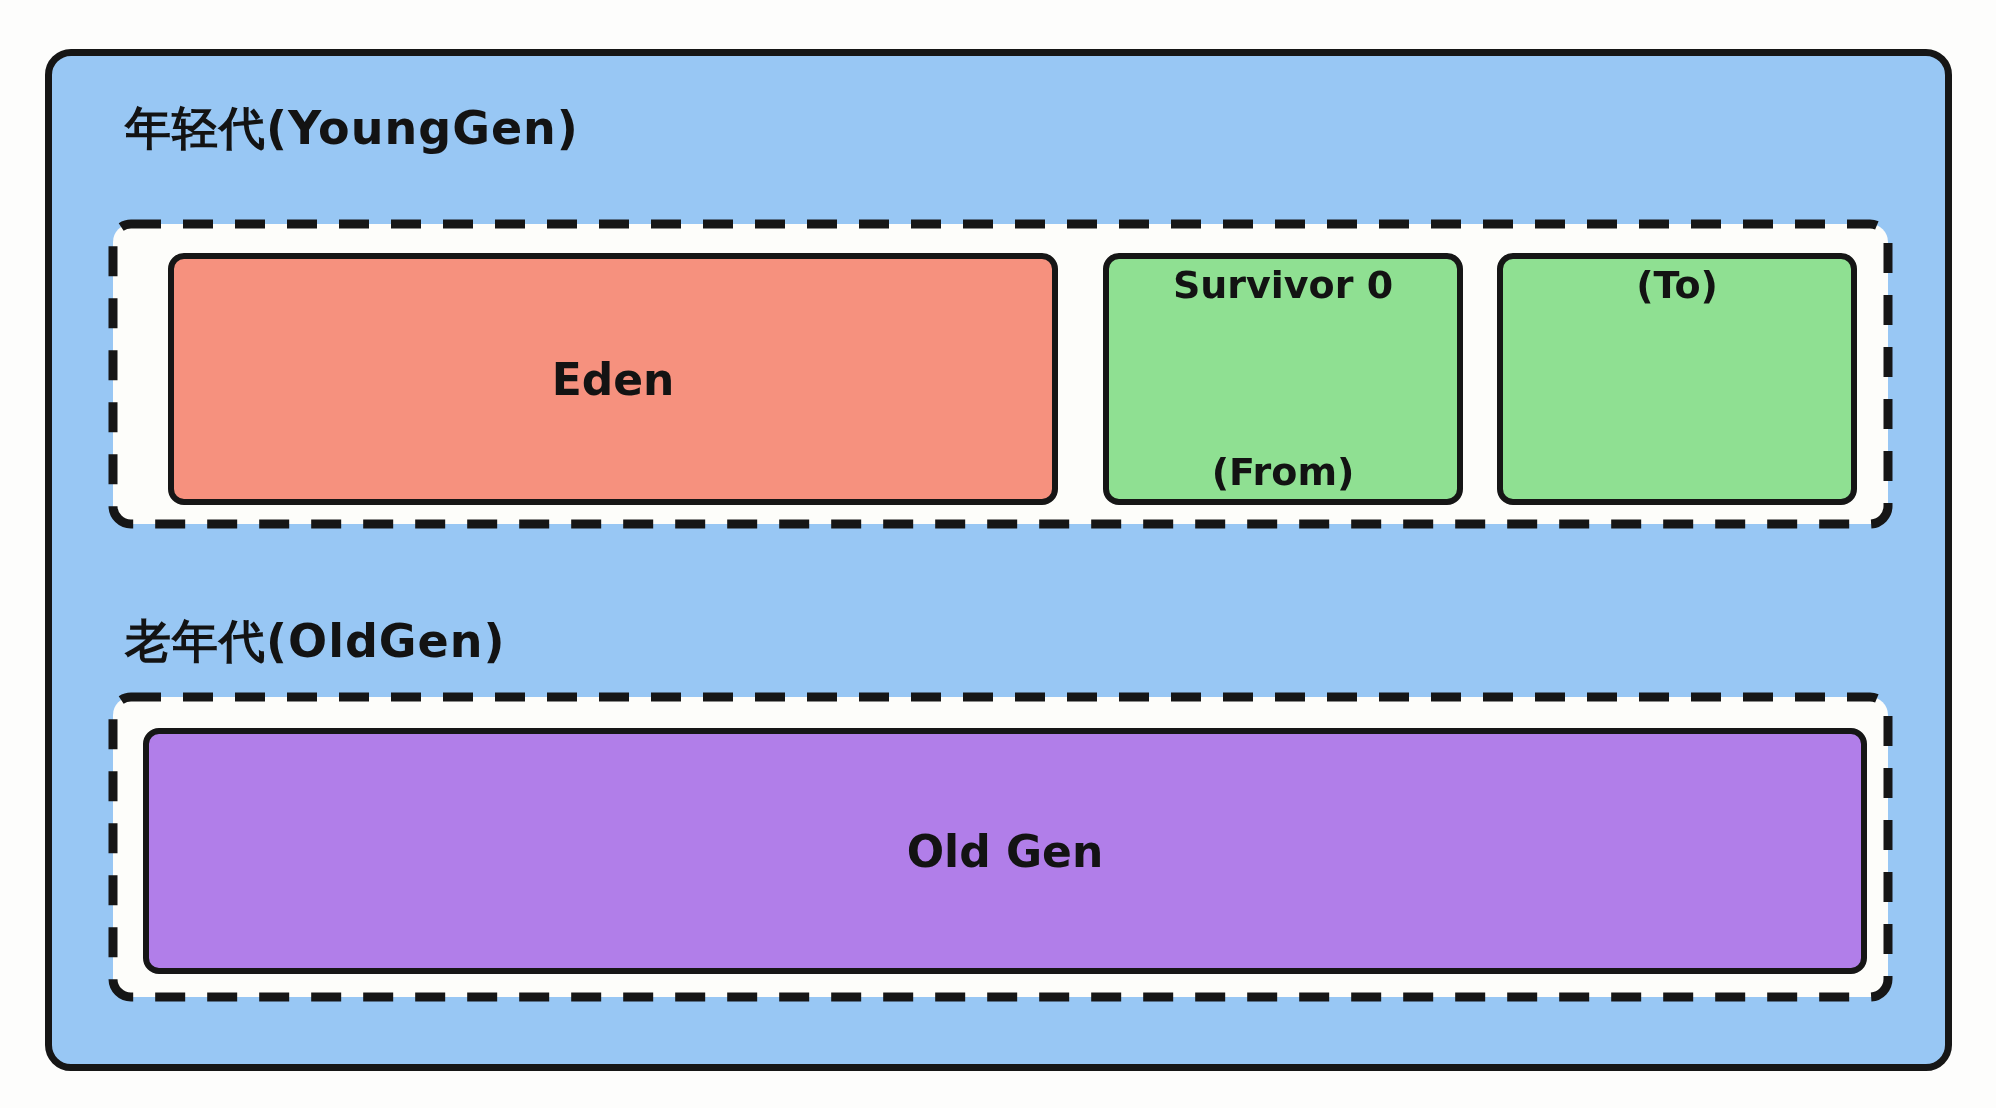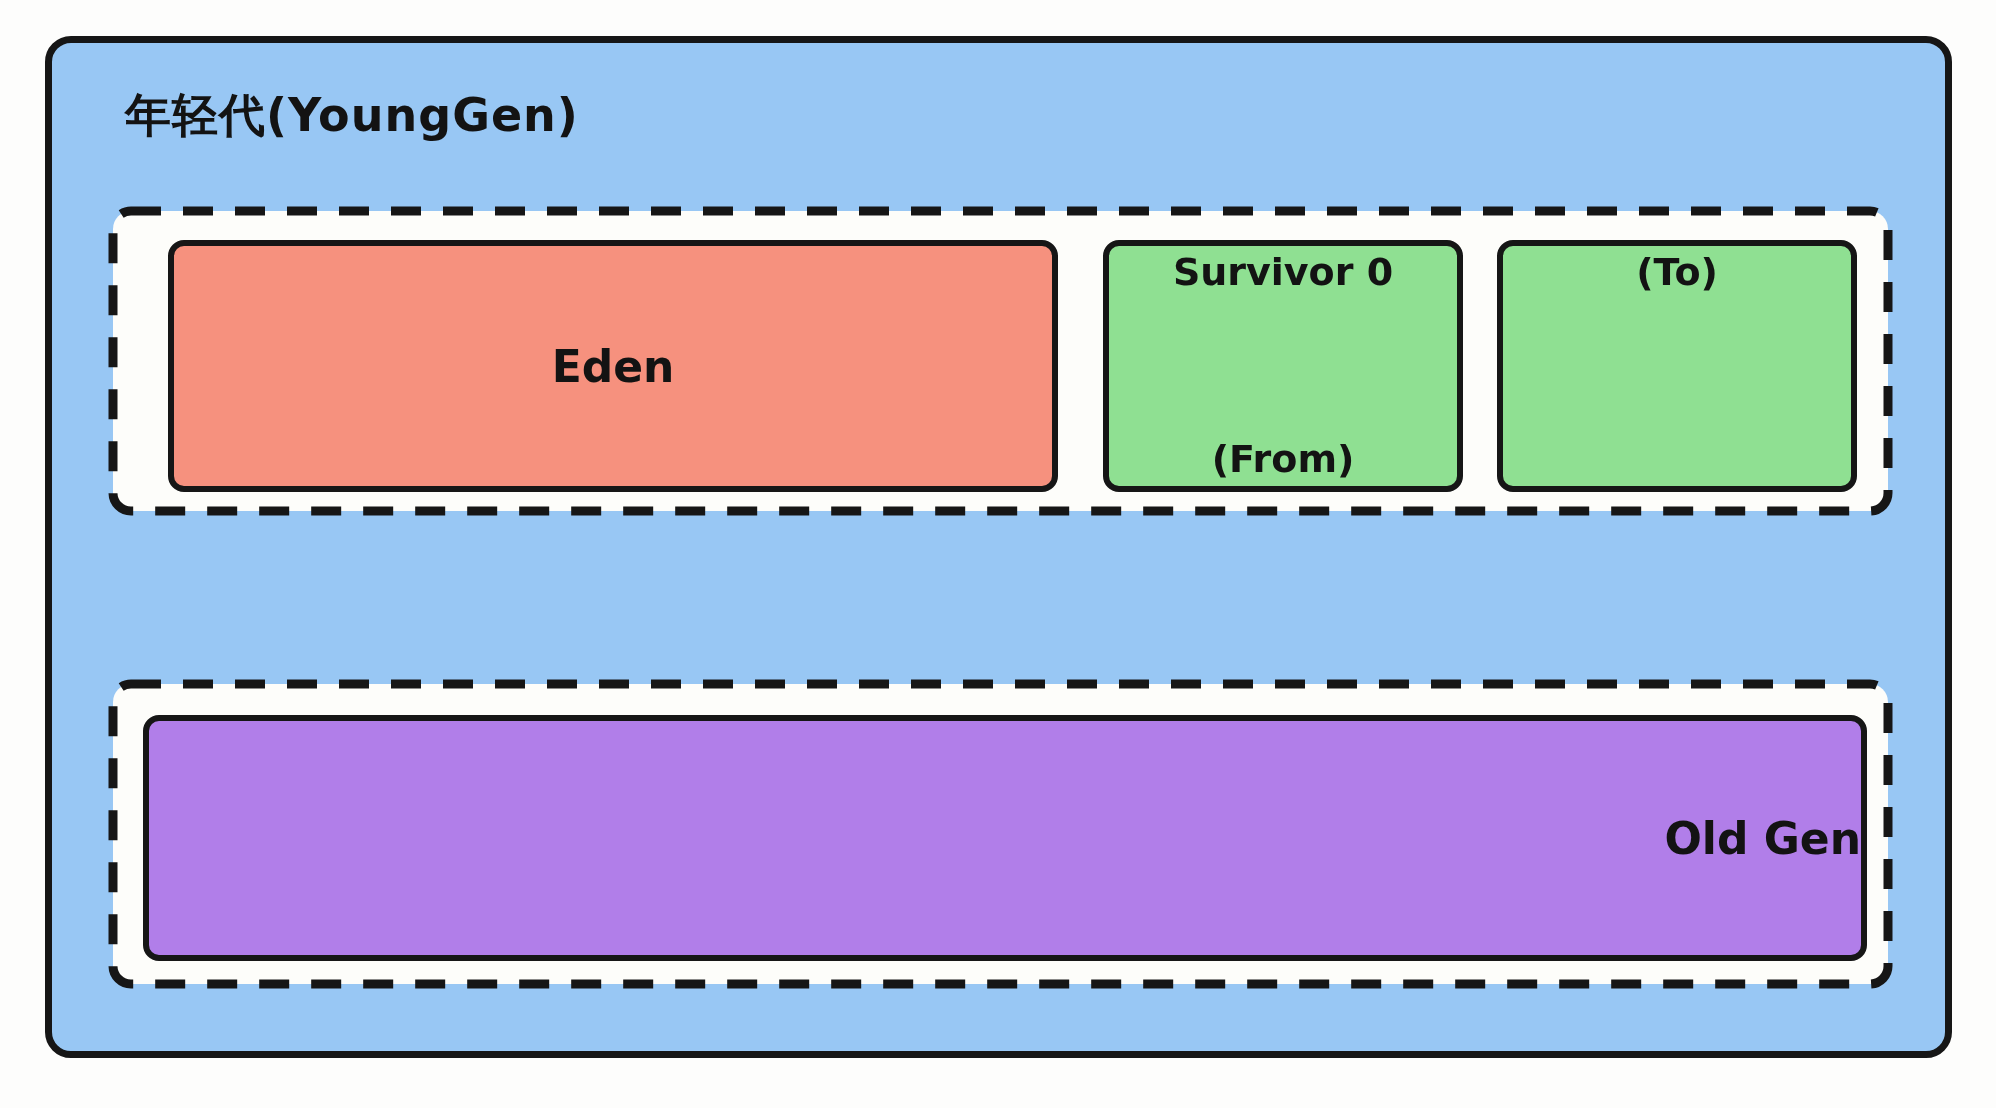--- a/index.html
+++ b/index.html
@@ -20,21 +20,21 @@
   .stage {
     position: relative;
     width: 1996px;
     height: 1108px;
     overflow: hidden;
     background: #fdfdfc;
   }
   .heap {
     position: absolute;
     left: 45px;
-    top: 36px;
+    top: 49px;
     width: 1907px;
     height: 1022px;
     box-sizing: border-box;
     background: var(--heap-bg);
     border: 7px solid var(--outline);
     border-radius: 26px;
   }
   .gen-label {
     position: absolute;
     left: 73px; 
@@ -97,21 +97,20 @@
     line-height: 1.4;
     justify-content: space-between;
   }
   .survivor0-box { left: 995px; }
   .survivor1-box { left: 1389px; }
   .oldgen-box {
     left: 35px; top: 36px;
     width: 1724px; height: 246px;
     background: var(--old-fill);
     font-size: 44px;
-    align-items: flex-end;
   }
 </style>
 </head>
 <body>
 
 <div class="stage">
   <div class="heap">
 
     <div class="gen-label young-label">年轻代(YoungGen)</div>
 
@@ -127,20 +126,21 @@
       <div class="mem-box survivor-box survivor0-box">
         <span>Survivor 0</span>
         <span>(From)</span>
       </div>
 
       <div class="mem-box survivor-box survivor1-box">
         <span>(To)</span>
       </div>
     </div>
 
+    <div class="gen-label old-label">老年代(OldGen)</div>
 
     <div class="dashed-region old-region">
       <svg class="region-bg" width="1785" height="310">
         <rect class="region-rect" x="5" y="5" width="1775" height="300" rx="18"></rect>
       </svg>
 
       <div class="mem-box oldgen-box">
         <span>Old Gen</span>
       </div>
     </div>

